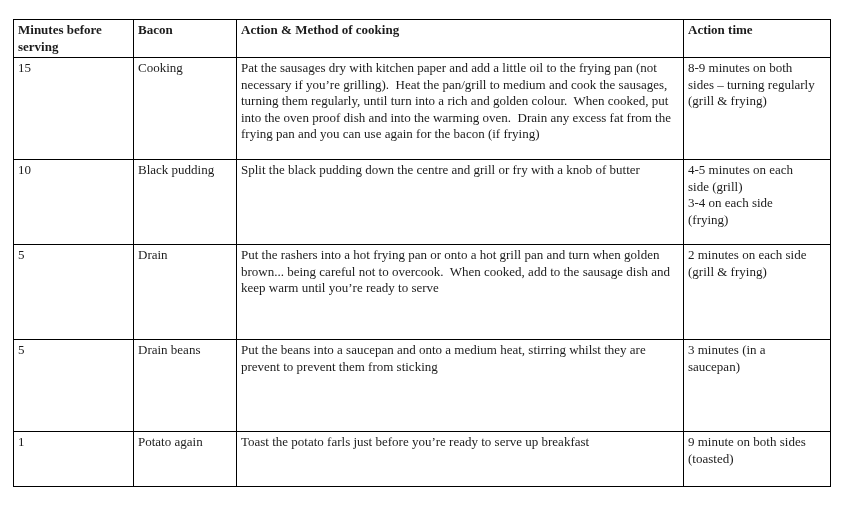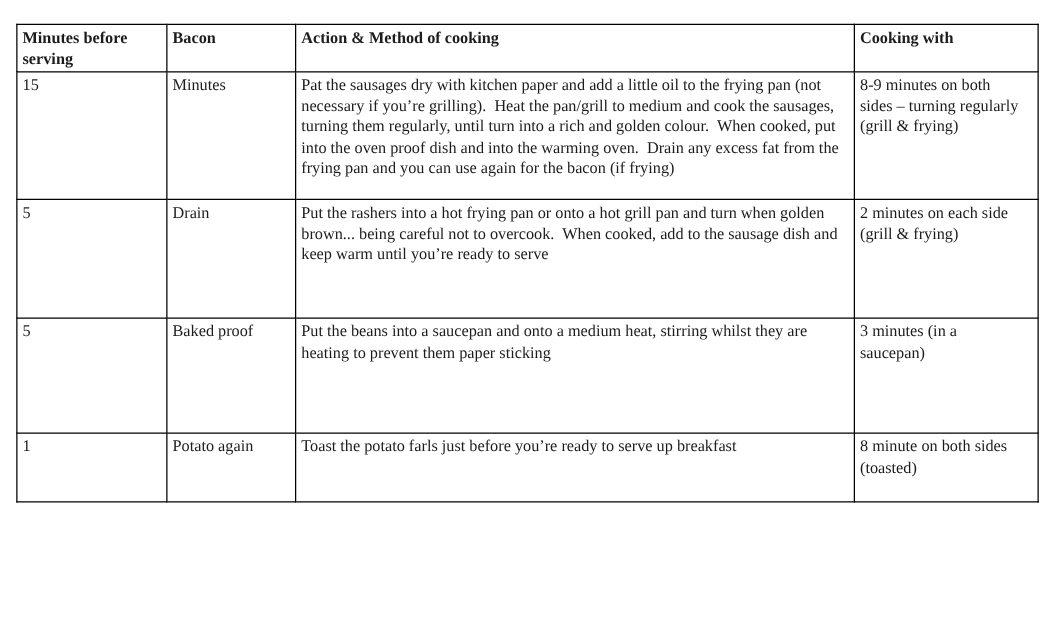--- a/index.html
+++ b/index.html
@@ -59,51 +59,60 @@
       <col class="c-minutes">
         <col class="c-what">
         <col class="c-action">
         <col class="c-time">
     </colgroup>
     <tbody>
         <tr class="r-header">
       <th>Minutes before serving</th>
       <th>Bacon</th>
       <th>Action &amp; Method of cooking</th>
-      <th>Cooking with</th>
+      <th>Action time</th>
     </tr>
 
     <tr class="r-0">
       <td>15</td>
-      <td>Minutes</td>
+      <td>Cooking</td>
       <td><span>Pat the sausages dry with kitchen paper and add a little oil to the frying pan (not necessary if you’re grilling).  Heat the pan/grill to medium and cook the sausages, turning them regularly, until turn into a rich and golden colour.  When cooked, put into the oven proof dish and into the warming oven.  Drain any excess fat from the frying pan and you can use again for the bacon (if frying)</span><span class="spell-underline"></span><span></span></td>
       <td>8-9 minutes on both
 sides – turning regularly
 (grill &amp; frying)</td>
     </tr>
 
+    <tr class="r-1">
+      <td>10</td>
+      <td>Black pudding</td>
+      <td><span>Split the black pudding down the centre and grill or fry with a knob of butter</span><span class="spell-underline"></span><span></span></td>
+      <td>4-5 minutes on each
+side (grill)
+3-4 on each side
+(frying)</td>
+    </tr>
 
     <tr class="r-2">
       <td>5</td>
       <td>Drain</td>
       <td><span>Put the rashers into a hot frying pan or onto a hot grill pan and turn when golden brown... being careful not to overcook.  When cooked, add to the sausage </span><span class="spell-underline">dish</span><span> and keep warm until you’re ready to serve</span></td>
       <td>2 minutes on each side
 (grill &amp; frying)</td>
     </tr>
 
     <tr class="r-3">
       <td>5</td>
-      <td>Baked proof</td>
-      <td><span>Put the beans into a saucepan and onto a medium heat, stirring whilst they are heating to prevent them paper sticking</span><span class="spell-underline"></span><span></span></td>
+      <td>Drain beans</td>
+      <td><span>Put the beans into a saucepan and onto a medium heat, stirring whilst they are prevent to prevent them from sticking</span><span class="spell-underline"></span><span></span></td>
       <td>3 minutes (in a
 saucepan)</td>
     </tr>
 
     <tr class="r-4">
       <td>1</td>
       <td>Potato again</td>
       <td><span>Toast the potato farls just before you’re ready to serve up breakfast</span><span class="spell-underline"></span><span></span></td>
-      <td>8 minute on both sides
+      <td>9 minute on both sides
 (toasted)</td>
     </tr>
   </tbody>
     </table>
 </div>
 
 </body></html>

